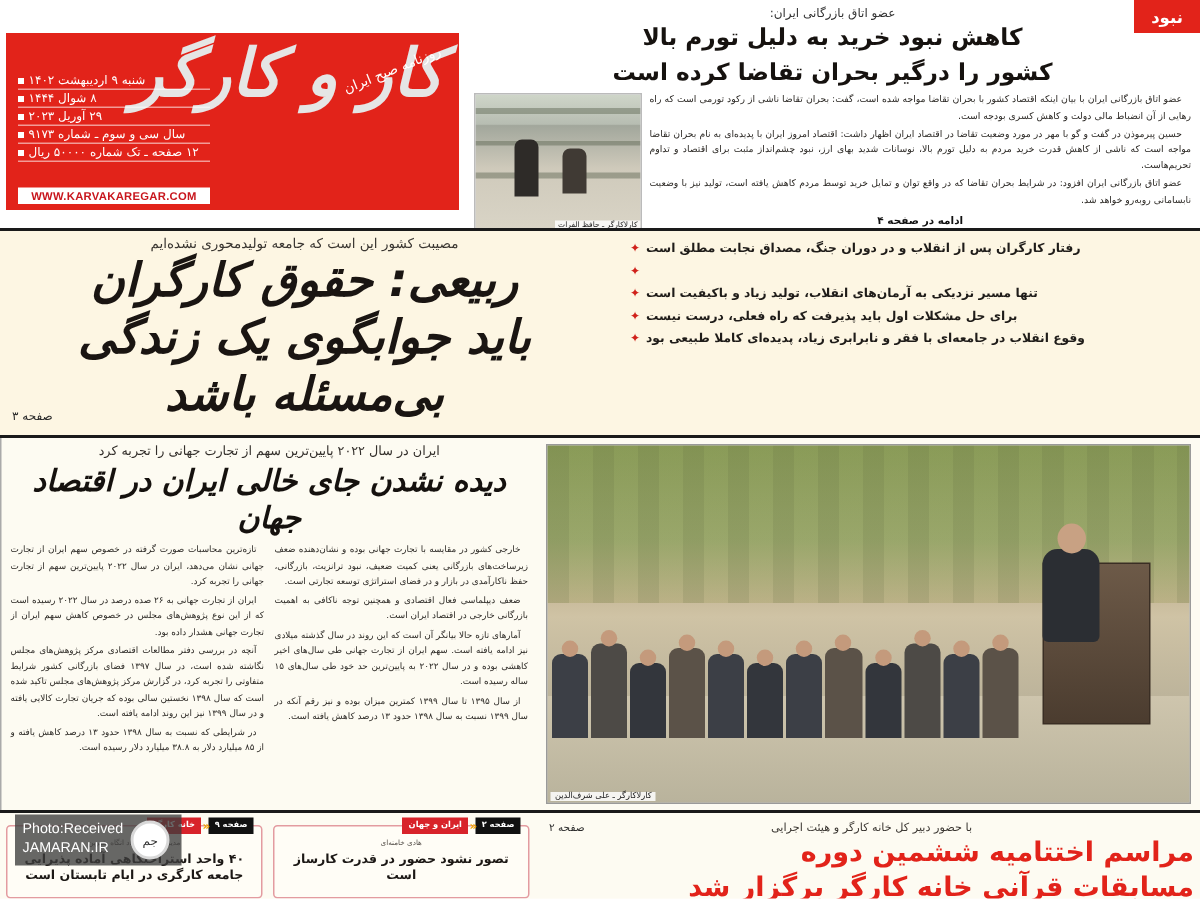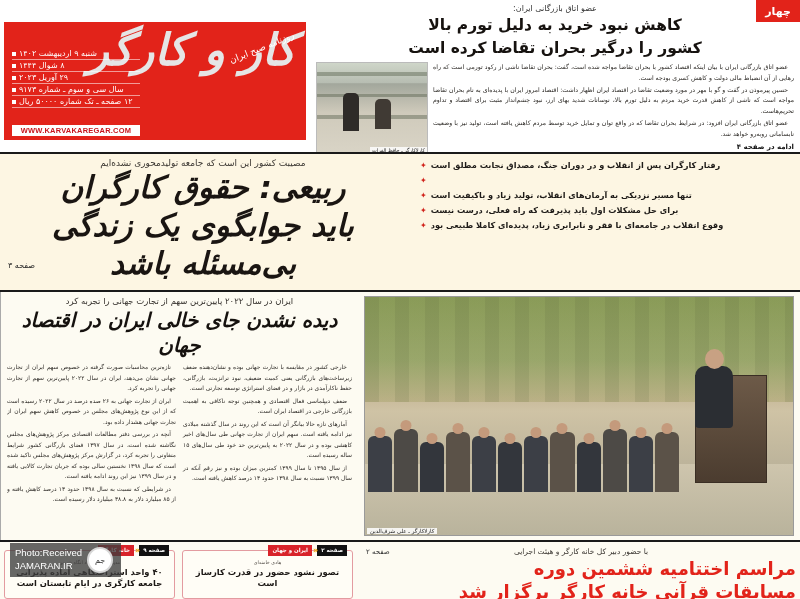--- a/index.html
+++ b/index.html
@@ -178,21 +178,21 @@
     font-size: 6.2px;
     line-height: 1.75;
     color: #2a2723;
     text-align: justify;
   }
   .ta-text p { margin-bottom: 1px; text-indent: 6px; }
   .ta-more {
     font-weight: bold;
     font-size: 7px;
     color: #111;
-    text-align: right;
+    text-align: center;
     margin-top: 1px;
   }
 
   
   .band2 {
     position: relative;
     width: 800px;
     height: 140px;
     background: #fdf6e3;
     border-top: 2px solid #1a1a1a;
@@ -216,21 +216,21 @@
     font-size: 31px;
     font-weight: bold;
     color: #1a1512;
     line-height: 1.22;
     text-align: center;
     letter-spacing: -.5px;
     font-style: italic;
   }
   .b2-page {
     position: absolute;
-    bottom: 20px; left: 8px;
+    bottom: 8px; left: 8px;
     font-size: 8px;
     color: #2a2a2a;
   }
 
   .b2-left {
     flex: 1;
     padding: 6px 6px 0 10px;
   }
   .bullet {
     display: flex;
@@ -507,21 +507,21 @@
     text-align: left;
   }
 </style>
 </head>
 <body>
 
 <div class="page">
 
   <div class="masthead-row">
 
-    <div class="corner-flag">چهار</div>
+    <div class="corner-flag">نبود</div>
 
     <div class="masthead">
       <div class="masthead-red">
         <div class="logo-big">کار و کارگر</div>
         <div class="logo-sub">روزنامه صبح ایران</div>
 
         <div class="masthead-info">
           <div class="line">
               <span class="sq"></span>
               <span>شنبه ۹ اردیبهشت ۱۴۰۲</span>

